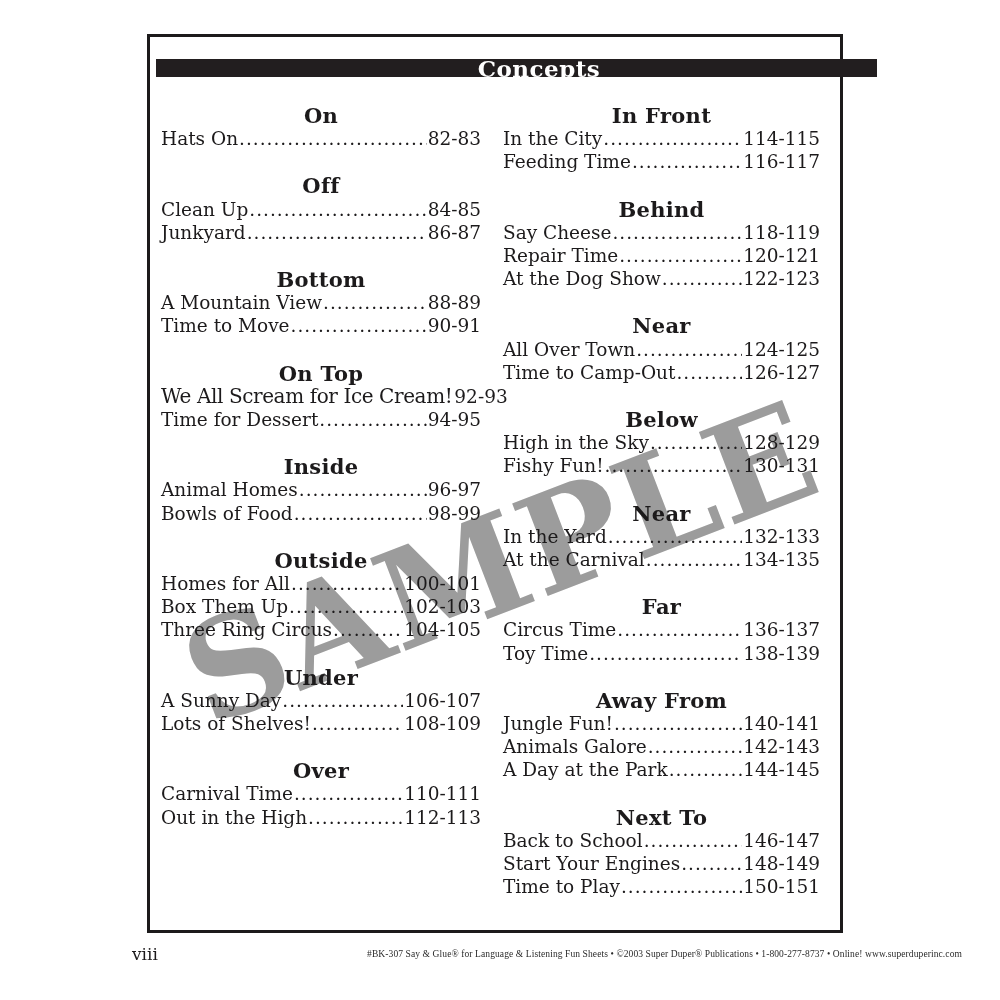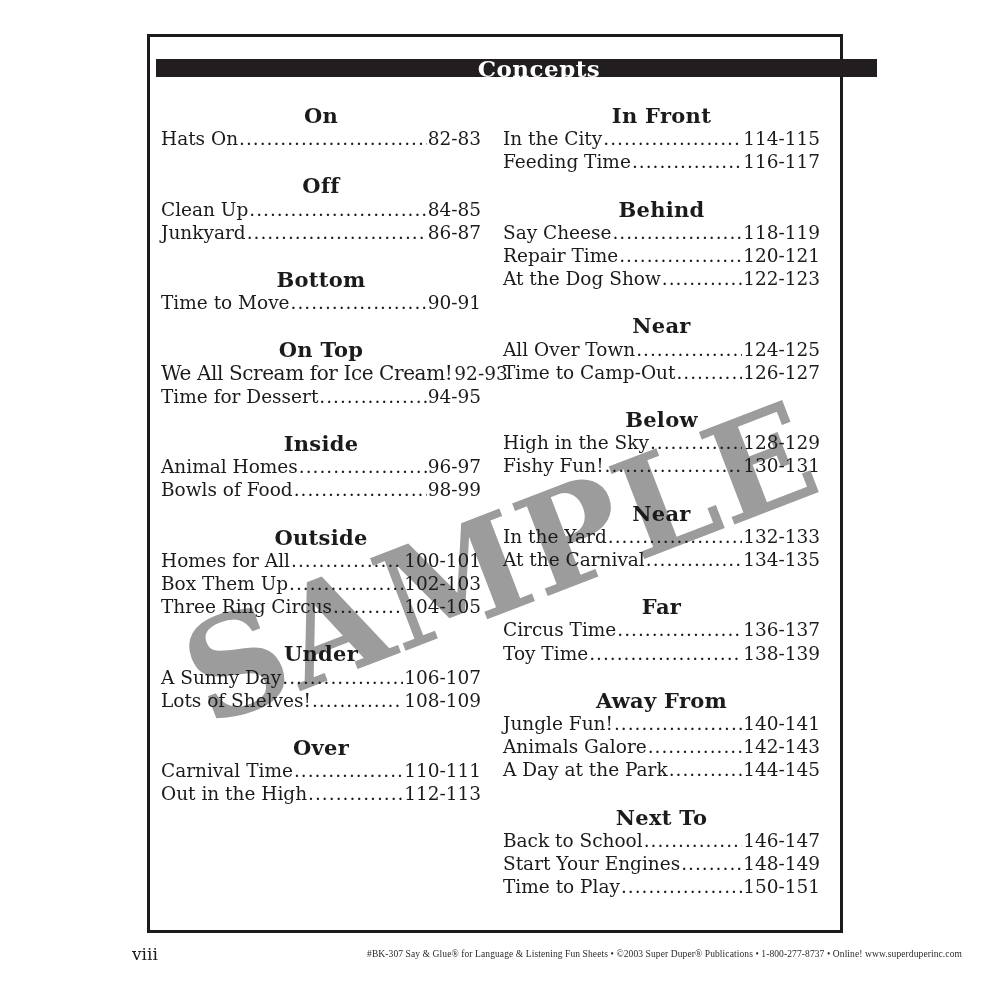--- a/index.html
+++ b/index.html
@@ -151,20 +151,25 @@
   <div class="entry">
     <span class="entry-label">Junkyard</span>
     <span class="entry-dots"></span>
     <span class="entry-pages">86-87</span>
   </div>
 </div>
 
   <div class="section">
     <div class="section-title">Bottom</div>
 
+  <div class="entry">
+    <span class="entry-label">A Mountain View </span>
+    <span class="entry-dots"></span>
+    <span class="entry-pages">88-89</span>
+  </div>
 
   <div class="entry">
     <span class="entry-label">Time to Move</span>
     <span class="entry-dots"></span>
     <span class="entry-pages">90-91</span>
   </div>
 </div>
 
   <div class="section">
     <div class="section-title">On Top</div>

